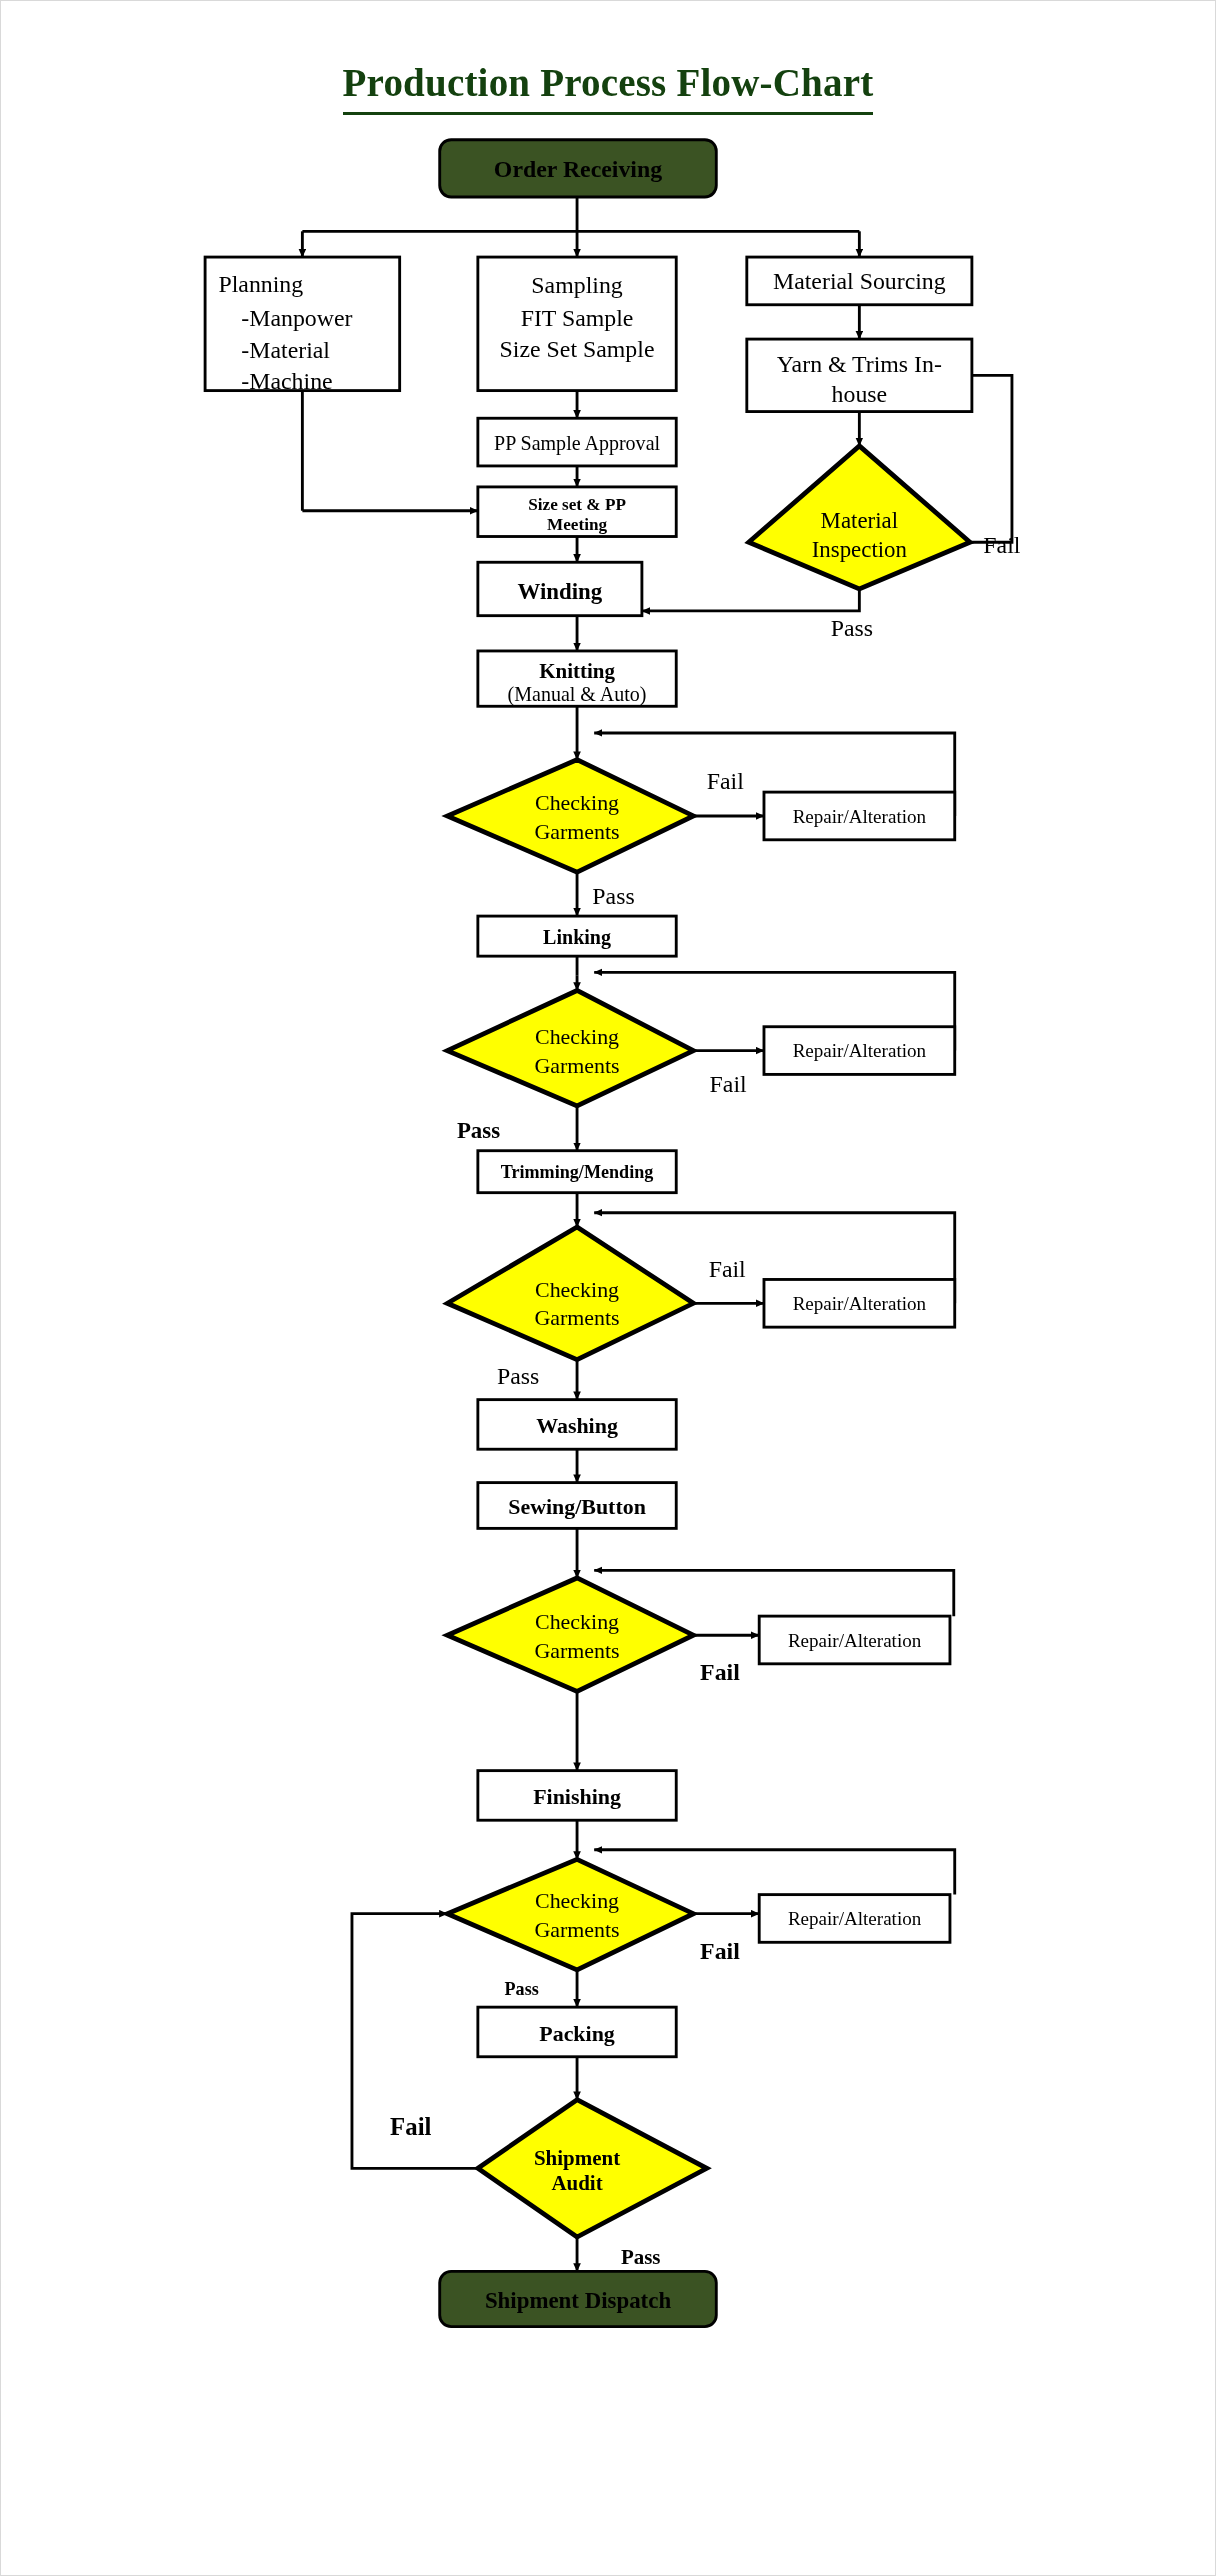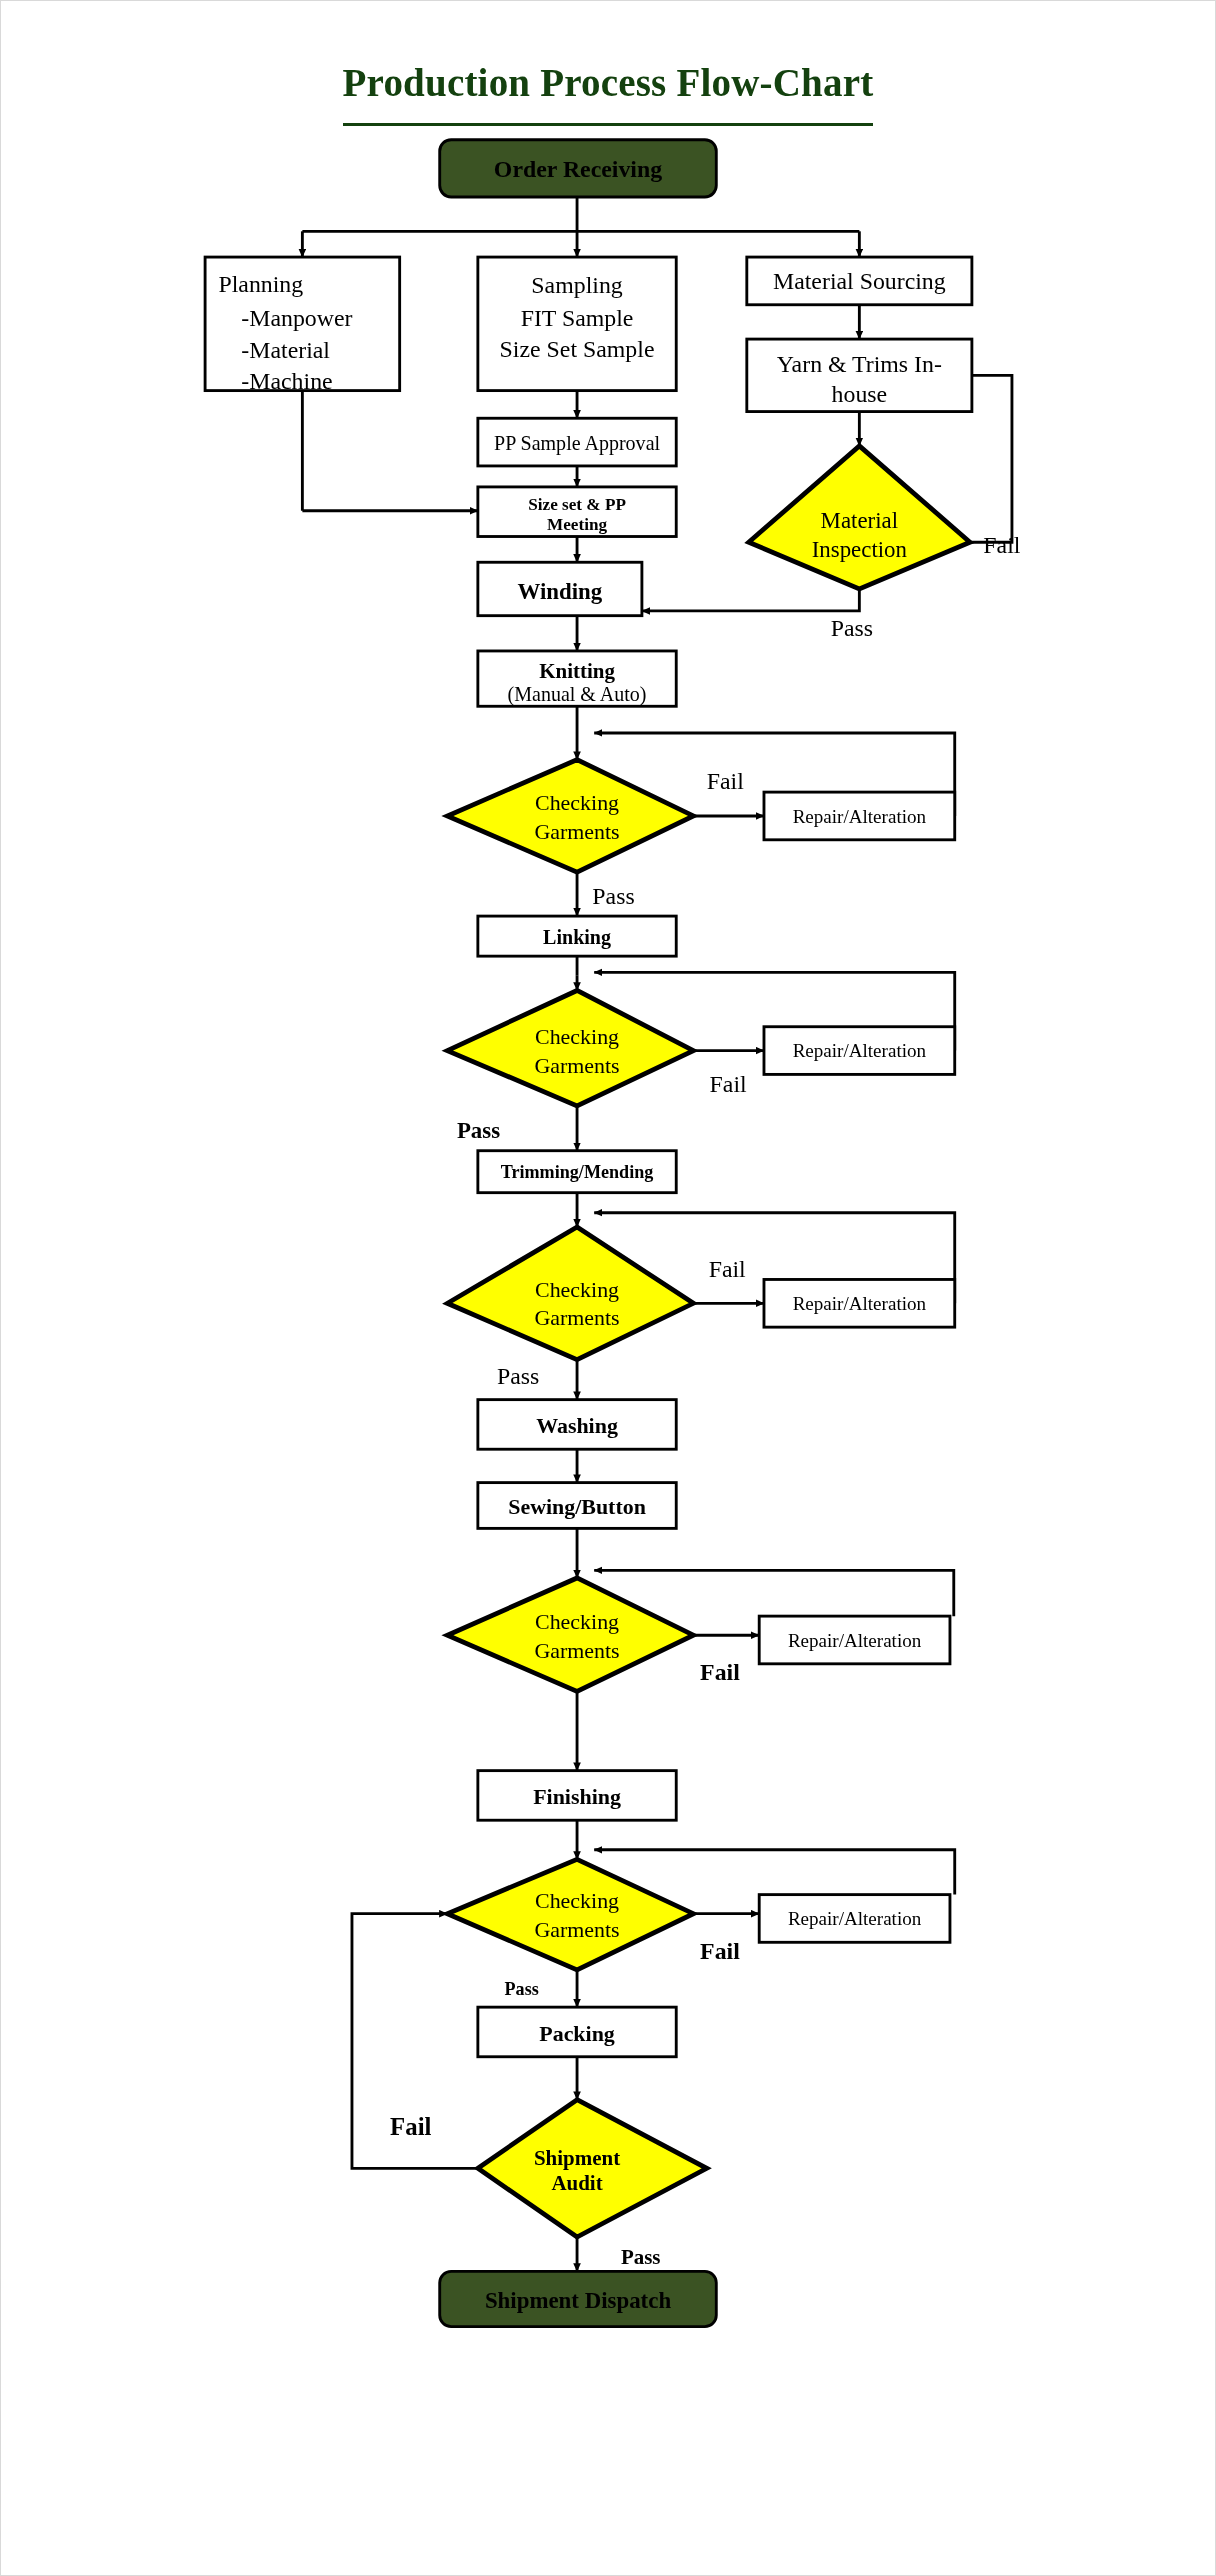--- a/index.html
+++ b/index.html
@@ -19,21 +19,21 @@
     position:absolute;
     left:0;right:0;top:59px;
     text-align:center;
     font-size:39px;
     font-weight:bold;
     color:#14410f;
     letter-spacing:0.2px;
   }
   #chart-title span.ul{
     border-bottom:3.8px solid #14410f;
-    padding-bottom:19px;
+    padding-bottom:8px;
   }
   svg#flow{position:absolute;left:0;top:0;width:1216px;height:2576px;}
   .lbl{font-family:"Liberation Serif","DejaVu Serif",serif;fill:#000;}
 </style>
 </head>
 <body>
 
 <div id="page">
 
   <div id="chart-title">

